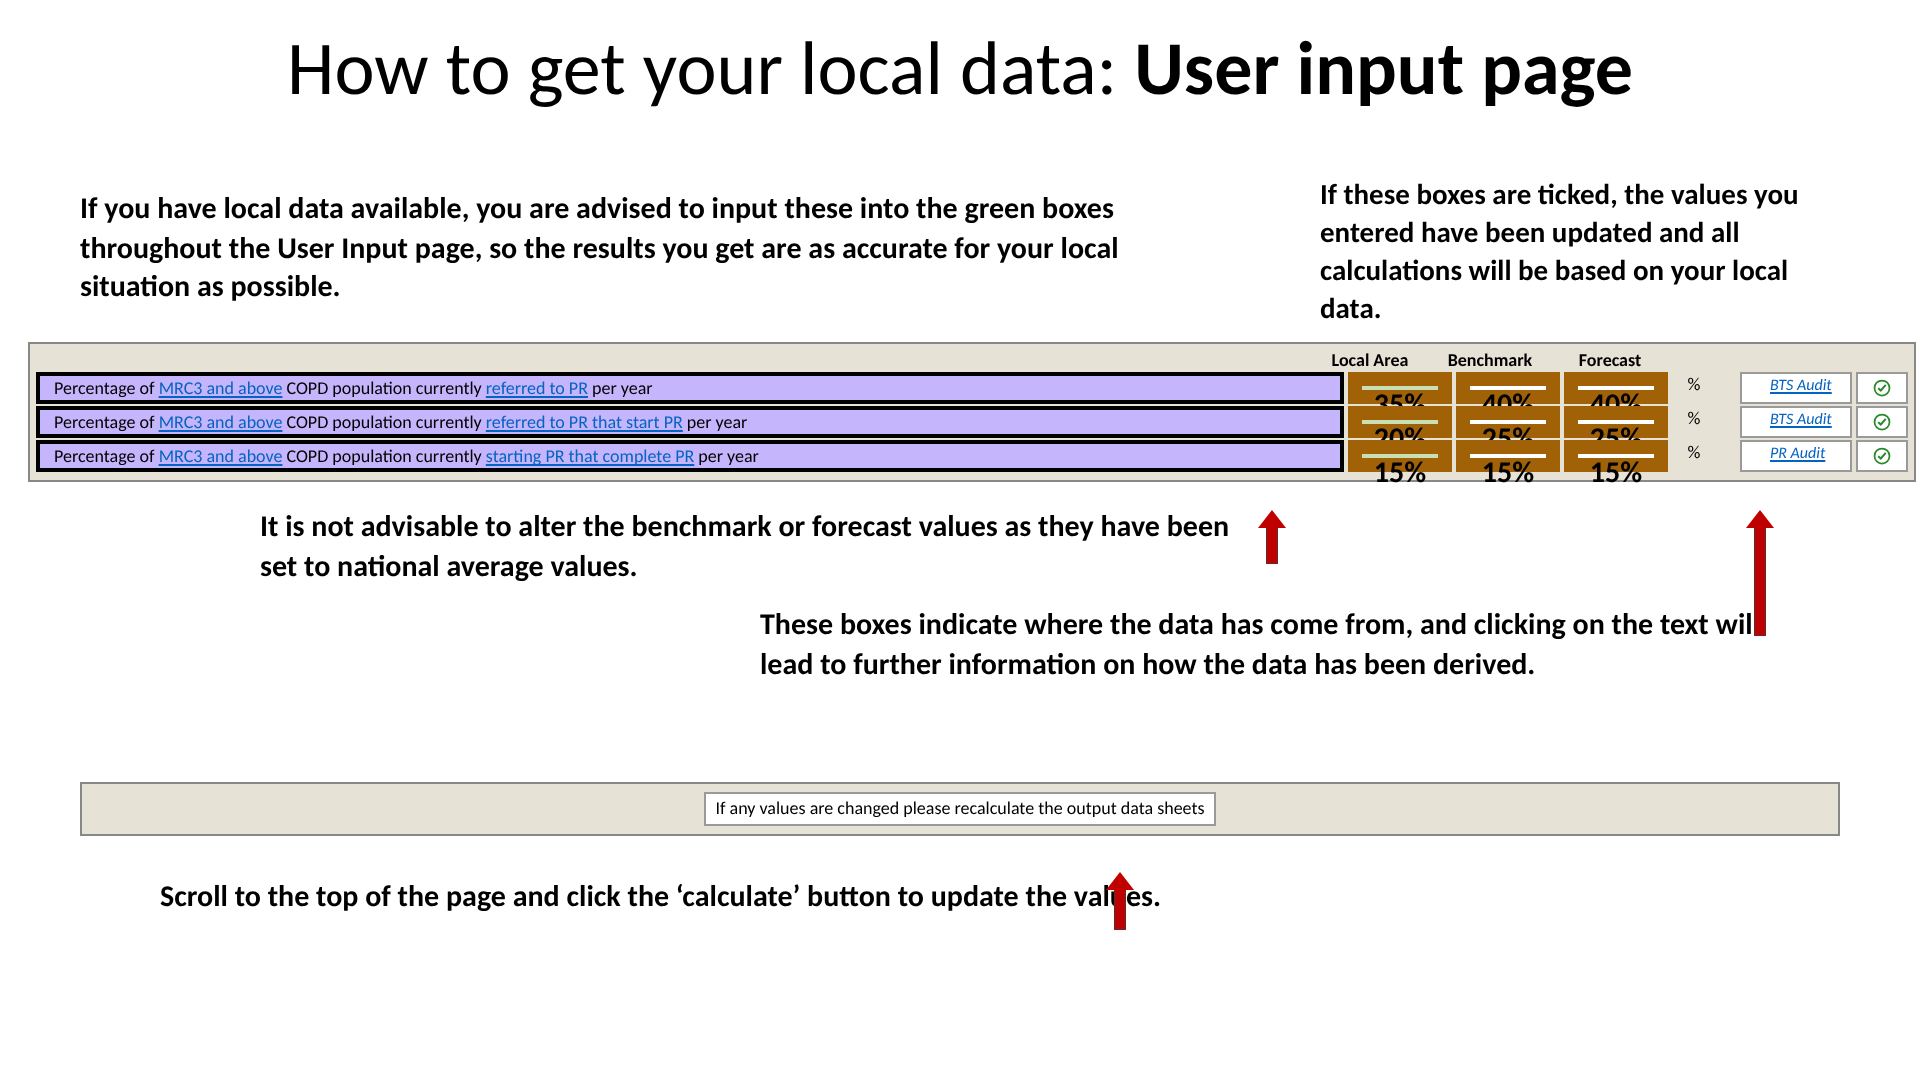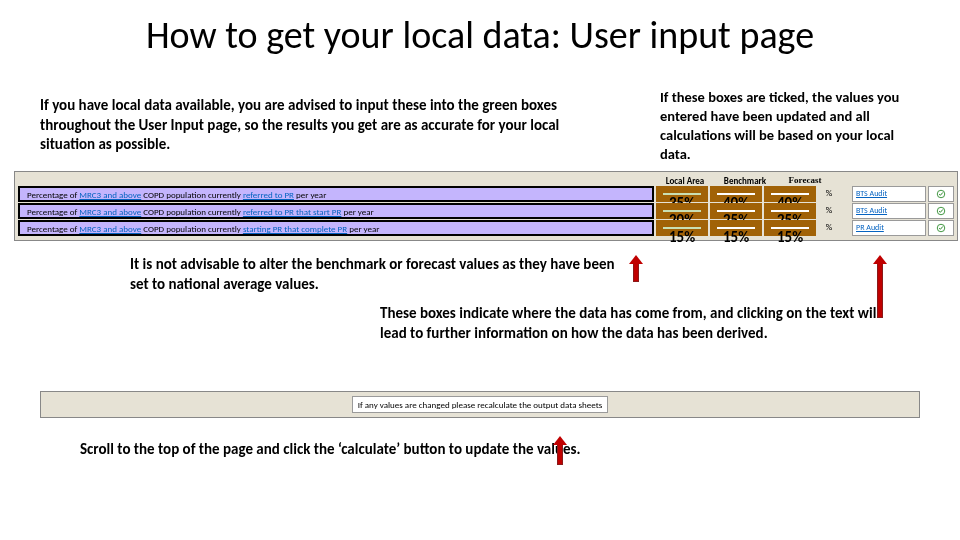--- a/index.html
+++ b/index.html
@@ -11,21 +11,21 @@
     color: #000;
     position: relative;
     overflow: hidden;
   }
   .title {
     font-size: 38px;
     font-weight: 400;
     text-align: center;
     margin-top: 12px;
   }
-  .title .bold { font-weight: 400; margin-top: 41px; }
+  .title .bold { font-weight: 700; margin-top: 41px; }
   .intro-row {
     display: flex;
     margin: 30px 40px 0 40px;
     gap: 80px;
     align-items: center;
   }
   .intro-left {
     flex: 1;
     font-size: 15px;
     font-weight: 600;
@@ -88,31 +88,32 @@
   .num-cell.green { background: #c9dfb4; }
   .unit-cell {
     width: 22px;
     font-size: 9px;
     text-align: center;
     padding-top: 1px;
     margin-left: 2px;
   }
   .gap-cell { width: 10px; }
   .audit-cell {
-    width: 74px;
+    width: 56px;
     background: #fff;
     border: 1px solid #9a9a9a;
     font-size: 8px;
     color: #0563c1;
     text-decoration: underline;
     text-align: left;
-    padding: 1px 3px;
+    padding: 1px 14px;
     margin-left: 2px;
     white-space: nowrap;
     overflow: hidden;
+    font-style: italic;
   }
   .tick-cell {
     width: 26px;
     background: #fff;
     border: 1px solid #9a9a9a;
     margin-left: 2px;
     display: flex;
     align-items: center;
     justify-content: center;
   }
@@ -194,21 +195,21 @@
 </div>
 
 <div class="arrow down" style="left:563px; top:172px; width:6px; height:16px;"></div>
 <div class="arrow down" style="left:926px; top:172px; width:6px; height:16px;"></div>
 
 <div class="sheet">
   <div class="hdr-row">
     <div class="hdr-spacer"></div>
     <div class="hdr-cell" style="margin-left:2px;">Local Area</div>
     <div class="hdr-cell" style="margin-left:2px;">Benchmark</div>
-    <div class="hdr-cell" style="margin-left:2px;font-family:Liberation Serif, serif;">Forecast</div>
+    <div class="hdr-cell" style="margin-left:2px;">Forecast</div>
     <div class="hdr-unit" style="margin-left:2px;"></div>
     <div class="hdr-gap"></div>
     <div class="hdr-audit" style="margin-left:2px;"></div>
     <div class="hdr-tick" style="margin-left:2px;"></div>
   </div>
   <div class="body-rows" id="rows-host">
       <div class="sheet-row">
         <div class="lbl-cell">Percentage of <span class="u">MRC3 and above</span> COPD population currently <span class="u">referred to PR</span> per year</div>
         <div class="num-cell green">35%</div>
         <div class="num-cell">40%</div>

